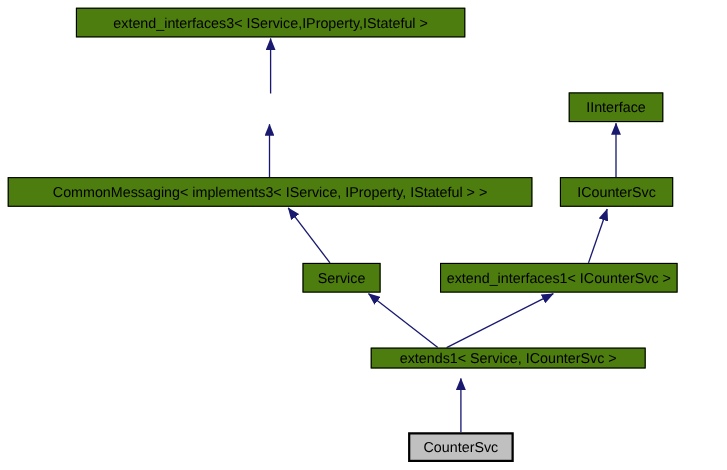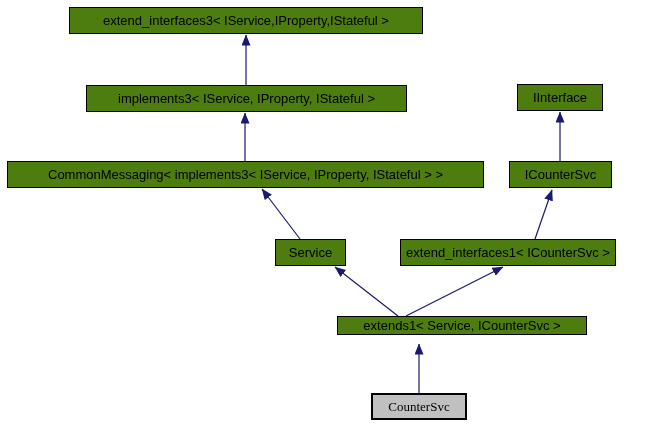--- a/index.html
+++ b/index.html
@@ -43,21 +43,21 @@
   }
   
   #n0 { left: 69px;  top: 7px;   width: 354px; height: 27px; }
   #n1 { left: 86px;  top: 85px;  width: 321px; height: 27px; }
   #n2 { left: 7px;   top: 161px; width: 477px; height: 27px; }
   #n3 { left: 517px; top: 84px;  width: 86px;  height: 27px; }
   #n4 { left: 509px; top: 161px; width: 103px; height: 27px; }
   #n5 { left: 275px; top: 239px; width: 71px;  height: 27px; }
   #n6 { left: 400px; top: 239px; width: 216px; height: 27px; }
   #n7 { left: 295px; top: 316px; width: 250px; height: 19px; margin-left: 42px; }
-  #n8 { left: 371px; top: 393px; width: 96px;  height: 27px; font-family: Liberation Serif, serif; }
+  #n8 { left: 371px; top: 393px; width: 96px;  height: 27px; }
 </style>
 </head>
 <body>
 
 <div class="canvas">
 
   <svg class="edges" width="661" height="427" viewBox="0 0 661 427" xmlns="http://www.w3.org/2000/svg">
     <defs>
       <marker id="arrowhead" markerUnits="userSpaceOnUse" markerWidth="11" markerHeight="9" refX="10.5" refY="4.5" orient="auto">
         <path d="M0,0 L11,4.5 L0,9 Z" fill="#191970"></path>
@@ -67,21 +67,20 @@
     <line x1="245" y1="161" x2="245" y2="113" marker-end="url(#arrowhead)" stroke-width="1.2" stroke="#191970"></line>
     <line x1="300" y1="239" x2="262" y2="189" marker-end="url(#arrowhead)" stroke-width="1.2" stroke="#191970"></line>
     <line x1="560" y1="161" x2="560" y2="112" marker-end="url(#arrowhead)" stroke-width="1.2" stroke="#191970"></line>
     <line x1="535" y1="239" x2="552" y2="190" marker-end="url(#arrowhead)" stroke-width="1.2" stroke="#191970"></line>
     <line x1="398" y1="316" x2="335" y2="267" marker-end="url(#arrowhead)" stroke-width="1.2" stroke="#191970"></line>
     <line x1="406" y1="316" x2="503" y2="267" marker-end="url(#arrowhead)" stroke-width="1.2" stroke="#191970"></line>
     <line x1="419" y1="393" x2="419" y2="344" marker-end="url(#arrowhead)" stroke-width="1.2" stroke="#191970"></line>
   </svg>
 
   <div id="n0" class="node">extend_interfaces3&lt; IService,IProperty,IStateful &gt;</div>
-  <div id="n1" class="node">implements3&lt; IService, IProperty, IStateful &gt;</div>
   <div id="n2" class="node">CommonMessaging&lt; implements3&lt; IService, IProperty, IStateful &gt; &gt;</div>
   <div id="n3" class="node">IInterface</div>
   <div id="n5" class="node">Service</div>
   <div id="n4" class="node">ICounterSvc</div>
   <div id="n6" class="node">extend_interfaces1&lt; ICounterSvc &gt;</div>
   <div id="n7" class="node">extends1&lt; Service, ICounterSvc &gt;</div>
   <div id="n8" class="node selected">CounterSvc</div>
 
 </div>
 

